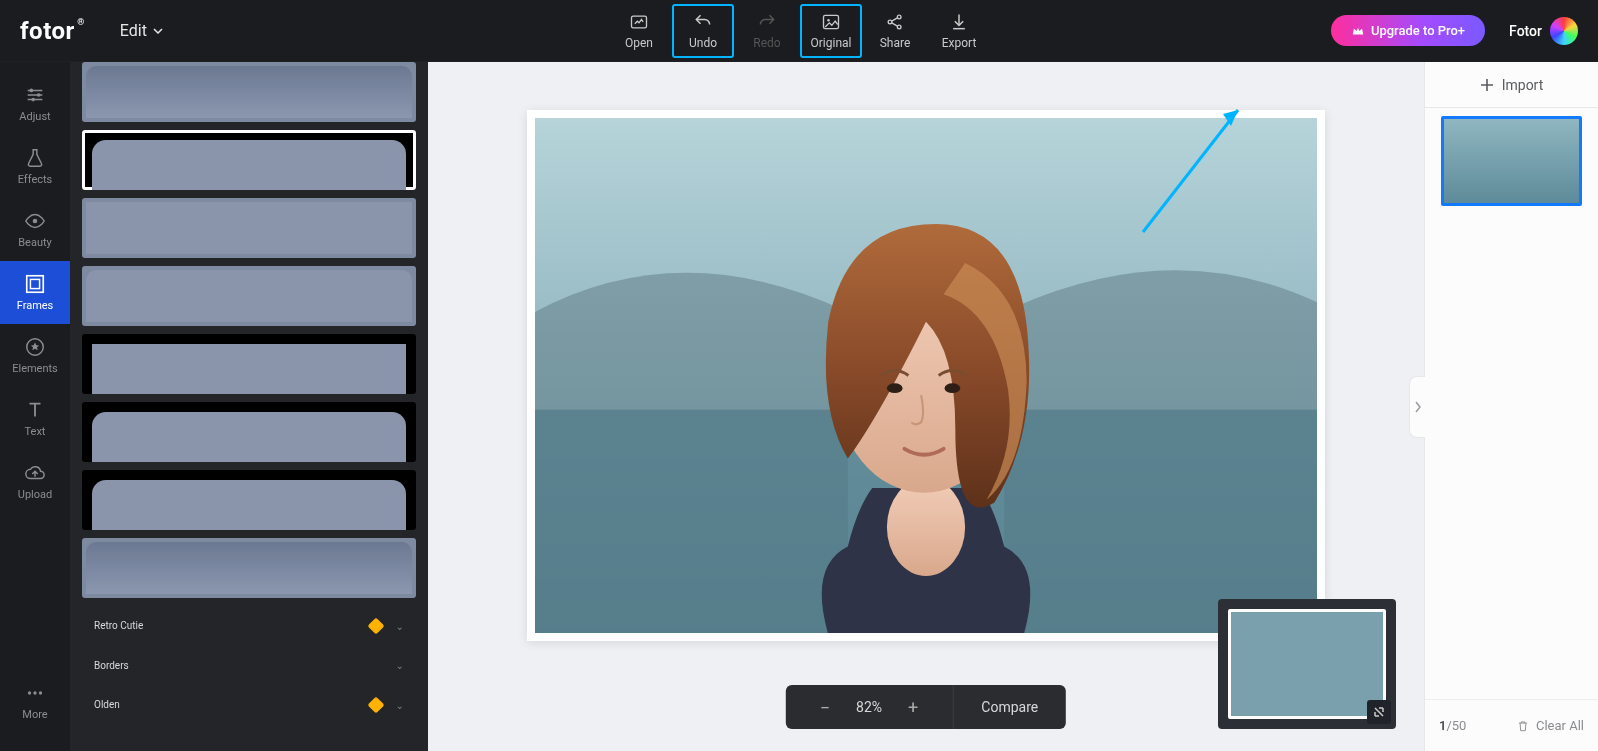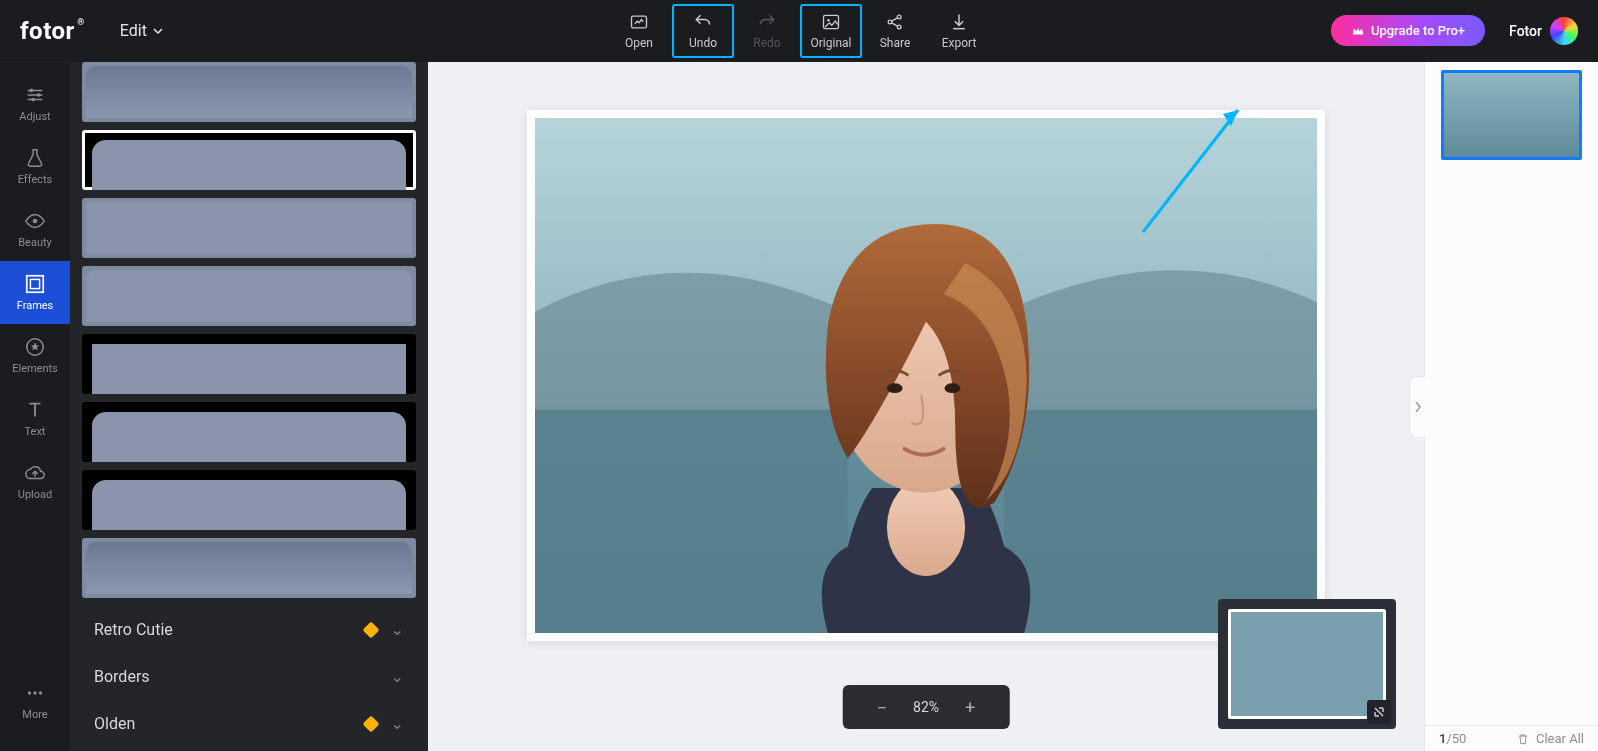--- a/index.html
+++ b/index.html
@@ -32,21 +32,21 @@
 
   
   .panel { width: 358px; background: #242529; display: flex; flex-direction: column; position: relative; }
   .panel-scroll { flex: 1; overflow-y: auto; padding: 0 12px; }
   .frame-item { width: 100%; height: 60px; margin-bottom: 8px; border-radius: 3px; background: #7e8aa0; position: relative; overflow: hidden; }
   .frame-item.selected { outline: 3px solid #fff; outline-offset: -3px; }
   .frame-deco { position: absolute; inset: 4px; background: #8a95ab; border-radius: 10px 10px 0 0; }
   .frame-texture .frame-deco { background: linear-gradient(#6d7990,#8a95ab); filter: contrast(1.1); }
   .frame-black { background: #000; }
   .frame-black .frame-deco { top: 10px; left: 10px; right: 10px; bottom: 0; background: #8a95ab; border-radius: 14px 14px 0 0; }
-  .cat { display: flex; align-items: flex-end; justify-content: space-between; color: #d8d8d8; font-size: 16px; padding: 14px 12px; cursor: pointer; }
+  .cat { display: flex; align-items: flex-start; justify-content: space-between; color: #d8d8d8; font-size: 10px; padding: 14px 12px; cursor: pointer; }
   .cat .caticons { display: flex; align-items: center; gap: 14px; color: #888; }
   .diamond { width: 12px; height: 12px; background: #ffb300; transform: rotate(45deg); border-radius: 2px; }
   .chev { color: #7a7d82; }
   .collapse-handle { position: absolute; right: -14px; top: 50%; transform: translateY(-50%); width: 14px; height: 60px; background: #15171a; border-radius: 0 8px 8px 0; display: flex; align-items: center; justify-content: center; color: #bbb; cursor: pointer; }
 
   
   .stage { flex: 1; background: #eef0f3; position: relative; display: flex; align-items: flex-start; justify-content: center; padding-top: 48px; }
   .photo-wrap { width: 798px; height: 531px; background: #fff; position: relative; box-shadow: 0 2px 10px rgba(0,0,0,0.1); }
   .photo { position: absolute; inset: 8px; background: linear-gradient(180deg, #9bbfc9 0%, #6b96a3 40%, #4e7d8e 100%); display: flex; align-items: flex-end; justify-content: center; overflow: hidden; }
   .photo svg { width: 100%; height: 100%; display: block; }
@@ -60,21 +60,21 @@
   .mini-map { position: absolute; right: 28px; bottom: 22px; width: 178px; height: 130px; background: #2c2f35; border-radius: 4px; padding: 10px; display: flex; flex-direction: column; }
   .mini-img { flex: 1; background: #7aa0ad; border: 3px solid #fff; border-radius: 2px; }
   .mini-toggle { position: absolute; right: 5px; bottom: 5px; width: 24px; height: 24px; background: #20232a; border-radius: 3px; display: flex; align-items: center; justify-content: center; color: #ccc; cursor: pointer; }
 
   
   .rail { width: 174px; background: #fcfcfc; border-left: 1px solid #e6e7e9; display: flex; flex-direction: column; position: relative; }
   .import { height: 46px; display: flex; align-items: center; justify-content: center; gap: 8px; color: #5a5c60; font-size: 14px; border-bottom: 1px solid #e6e7e9; cursor: pointer; }
   .thumbs { flex: 1; padding: 8px 16px; }
   .thumb { width: 100%; height: 90px; background: linear-gradient(#8fb6c1,#5e8b99); border: 3px solid #1379ff; border-radius: 2px; }
   .rail-expand { position: absolute; left: -16px; top: 50%; transform: translateY(-50%); width: 16px; height: 62px; background: #fcfcfc; border: 1px solid #e6e7e9; border-right: none; border-radius: 8px 0 0 8px; display: flex; align-items: center; justify-content: center; color: #9a9b9e; cursor: pointer; }
-  .rail-footer { height: 26px; display: flex; align-items: center; justify-content: space-between; padding: 0 14px; color: #8a8c90; font-size: 13px; border-top: 1px solid #eceded; }
+  .rail-footer { height: 52px; display: flex; align-items: center; justify-content: space-between; padding: 0 14px; color: #8a8c90; font-size: 13px; border-top: 1px solid #eceded; }
   .rail-footer .count b { color: #3c3d40; font-weight: 500; }
   .clearall { display: flex; align-items: center; gap: 6px; cursor: pointer; }
   .clearall svg { width: 14px; height: 14px; }
 
   .panel-scroll::-webkit-scrollbar { width: 10px; }
   .panel-scroll::-webkit-scrollbar-track { background: #1f2023; }
   .panel-scroll::-webkit-scrollbar-thumb { background: #3d4046; border-radius: 5px; }
 </style>
 </head>
 <body>
@@ -309,33 +309,42 @@
       <line x1="15" y1="140" x2="110" y2="18" stroke="#00b4ff" stroke-width="3"></line>
       <polygon points="110,18 95,22 103,34" fill="#00b4ff"></polygon>
     </svg>
 
     <div class="status-bar">
       <div class="status-cell">
         <span class="zoombtn">−</span>
         <span>82%</span>
         <span class="zoombtn">+</span>
       </div>
+      <div class="status-cell">
+          <span>Compare</span>
+        </div>
     </div>
 
     <div class="mini-map">
       <div class="mini-img"></div>
       <div class="mini-toggle">
         <svg width="12" height="12" viewBox="0 0 12 12">
             <path d="M2 2l8 8M2 10V6M2 10h4M10 2v4M10 2H6" fill="none" stroke="currentColor" stroke-width="1.5"></path>
           </svg>
       </div>
     </div>
   </div>
 
   <div class="rail">
+    <div class="import">
+      <svg width="14" height="14" viewBox="0 0 14 14">
+          <path d="M7 1v12M1 7h12" stroke="currentColor" stroke-width="1.6"></path>
+        </svg>
+      <span>Import</span>
+    </div>
     <div class="thumbs">
       <div class="thumb"></div>
     </div>
     <div class="rail-expand">
       <svg width="8" height="12" viewBox="0 0 8 12">
           <path d="M2 1l4 5-4 5" fill="none" stroke="currentColor" stroke-width="1.5"></path>
         </svg>
     </div>
     <div class="rail-footer">
       <span class="count"><b>1</b><span>/</span><span>50</span></span>

